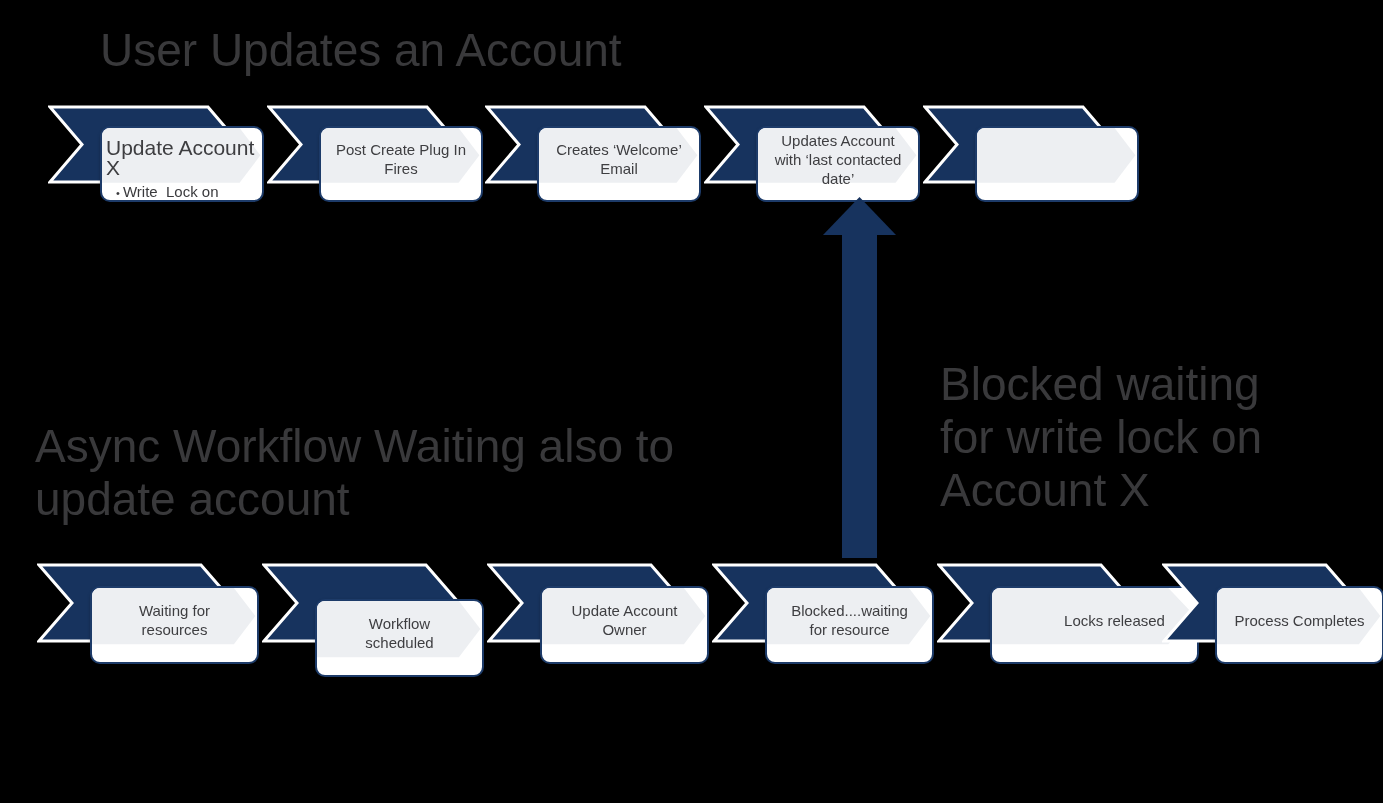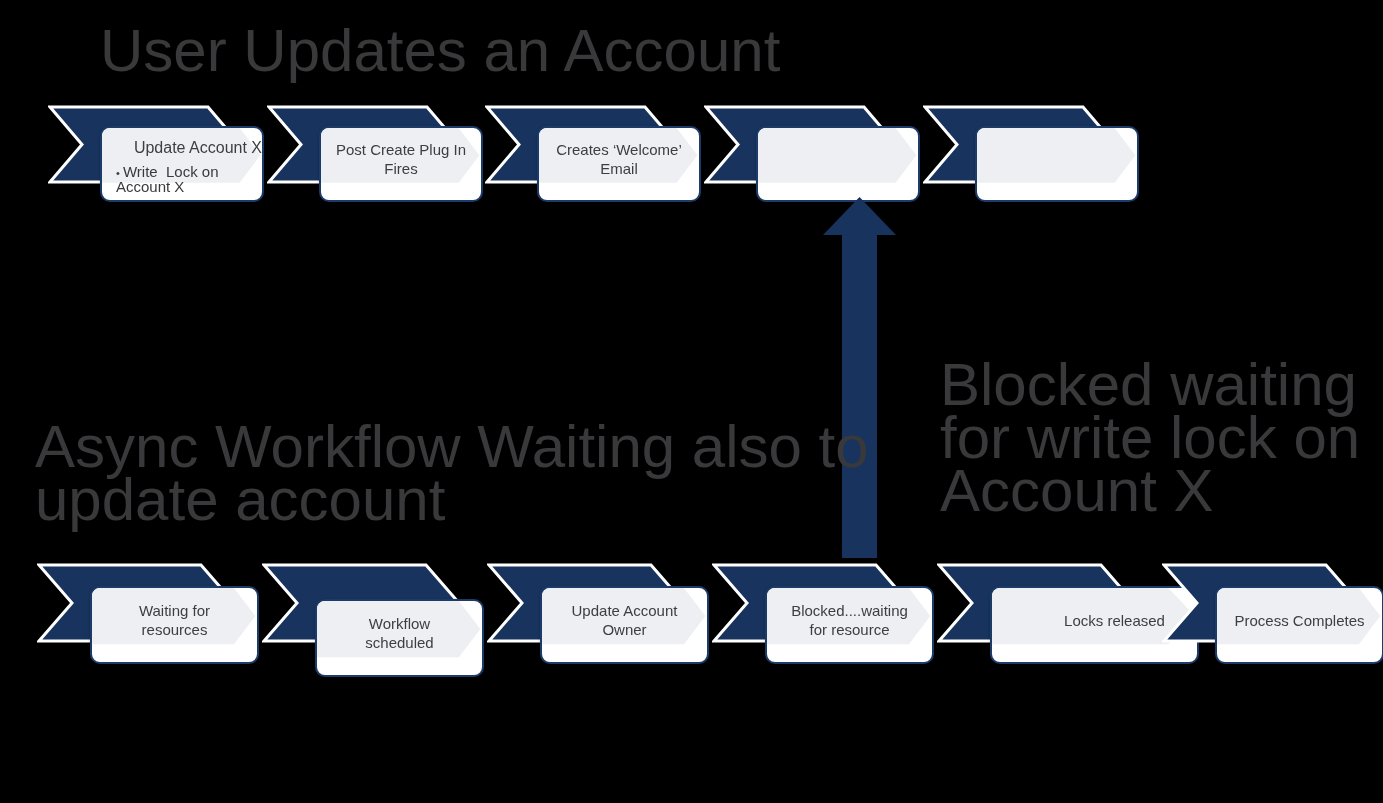--- a/index.html
+++ b/index.html
@@ -1,43 +1,43 @@
 <!DOCTYPE html>
 <html><head>
 <meta charset="utf-8">
 <style>
   html,body{margin:0;padding:0;background:#000;}
   #stage{
     position:relative;width:1383px;height:803px;background:#000;overflow:hidden;
     font-family:"Liberation Sans",sans-serif;
   }
   .big-text{
-    position:absolute;color:#39393b;font-size:60px;line-height:53px;
+    position:absolute;color:#39393b;font-size:46px;line-height:53px;
     font-weight:300;white-space:pre-line;letter-spacing:0;
   }
   .chev{position:absolute;display:block;}
   .chev path{fill:#17335e;stroke:#ffffff;stroke-width:3;stroke-linejoin:miter;}
   .box{
     position:absolute;background:#ffffff;border:2px solid #1d3b69;border-radius:10px;
     overflow:hidden;box-shadow:2px 3px 4px rgba(0,0,0,0.65);
     display:flex;align-items:center;justify-content:center;
   }
   .wm{
     position:absolute;left:0;top:0;width:100%;height:100%;
     background:#edeff2;
     clip-path:polygon(0 0,86% 0,99% 38%,86% 76%,0 76%,0 0);
   }
   .lbl{
     position:relative;color:#3e3e41;font-size:15px;line-height:19px;
     text-align:center;white-space:pre-line;padding:0 8px 10px 8px;
   }
   .box-first{display:block;}
   .box-first .t1{
-    position:relative;color:#3e3e41;font-size:16px;line-height:20px;
-    padding:10px 0 0 28px;text-align:right;
+    position:relative;color:#3e3e41;font-size:21px;line-height:20px;
+    padding:10px 0 0 4px;text-align:left;
   }
   .box-first .t2{
     position:relative;color:#3a3a3d;font-size:15px;line-height:14px;
     padding:7px 0 0 14px;text-align:left;white-space:pre-wrap;
   }
   .box-first .t2::before{content:"• ";font-size:11px;}
   .arrow-shaft{position:absolute;left:842px;top:232px;width:35px;height:326px;background:#17335e;}
   .arrow-head{
     position:absolute;left:823px;top:197px;width:73px;height:38px;background:#17335e;
     clip-path:polygon(50% 0,100% 100%,0 100%);
@@ -84,20 +84,23 @@
 Email</div>
       </div>
     </div>
 
     <div>
       <svg class="chev" style="left:704px;top:105px;" width="195" height="79" viewBox="0 0 195 79">
         <path d="M2 2 L160 2 L192 39.5 L160 77 L2 77 L34 39.5 Z"></path>
       </svg>
       <div class="box" style="left:756px;top:126px;width:160px;height:72px;">
         <div class="wm"></div>
+        <div class="lbl">Updates Account
+with ‘last contacted
+date’</div>
       </div>
     </div>
 
     <div>
       <svg class="chev" style="left:923px;top:105px;" width="195" height="79" viewBox="0 0 195 79">
         <path d="M2 2 L160 2 L192 39.5 L160 77 L2 77 L34 39.5 Z"></path>
       </svg>
       <div class="box" style="left:975px;top:126px;width:160px;height:72px;">
         <div class="wm"></div>
       </div>

